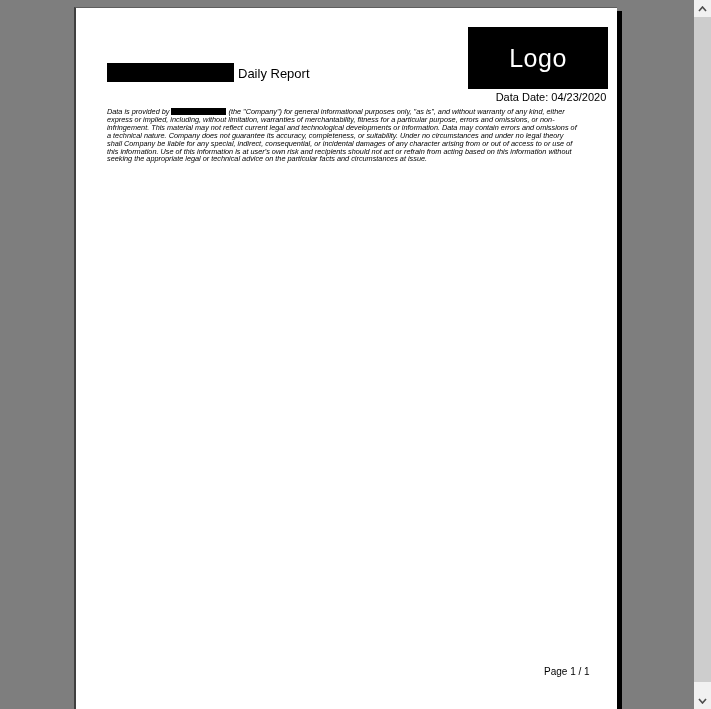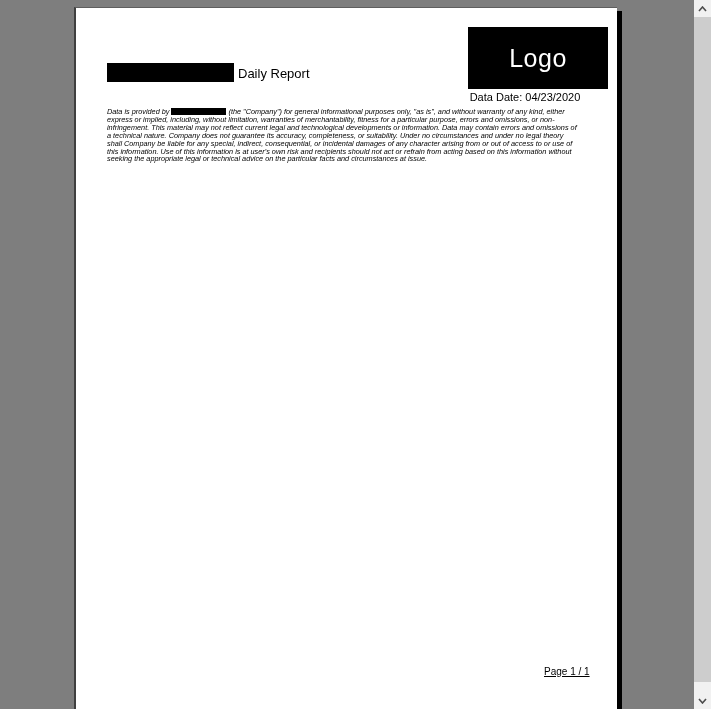--- a/index.html
+++ b/index.html
@@ -53,21 +53,21 @@
     justify-content: center;
     text-decoration: underline;
   }
   .logo-text {
     color: #ffffff;
     font-size: 25px;
     letter-spacing: 0.5px;
   }
   .data-date {
     position: absolute;
-    left: 374px;
+    left: 400px;
     top: 83px;
     width: 150px;
     text-align: center;
     font-size: 11px;
     white-space: nowrap;
   }
 
   
   .title-row {
     position: absolute;
@@ -109,21 +109,20 @@
     margin: 0 2px 0 2px;
   }
 
   
   .page-indicator {
     position: absolute;
     left: 468px;
     top: 658px;
     font-size: 10px;
     white-space: nowrap;
-    text-decoration: underline;
   }
 
   
   .scrollbar {
     position: absolute;
     right: 0;
     top: 0;
     width: 17px;
     height: 709px;
     background: #f1f1f1;

